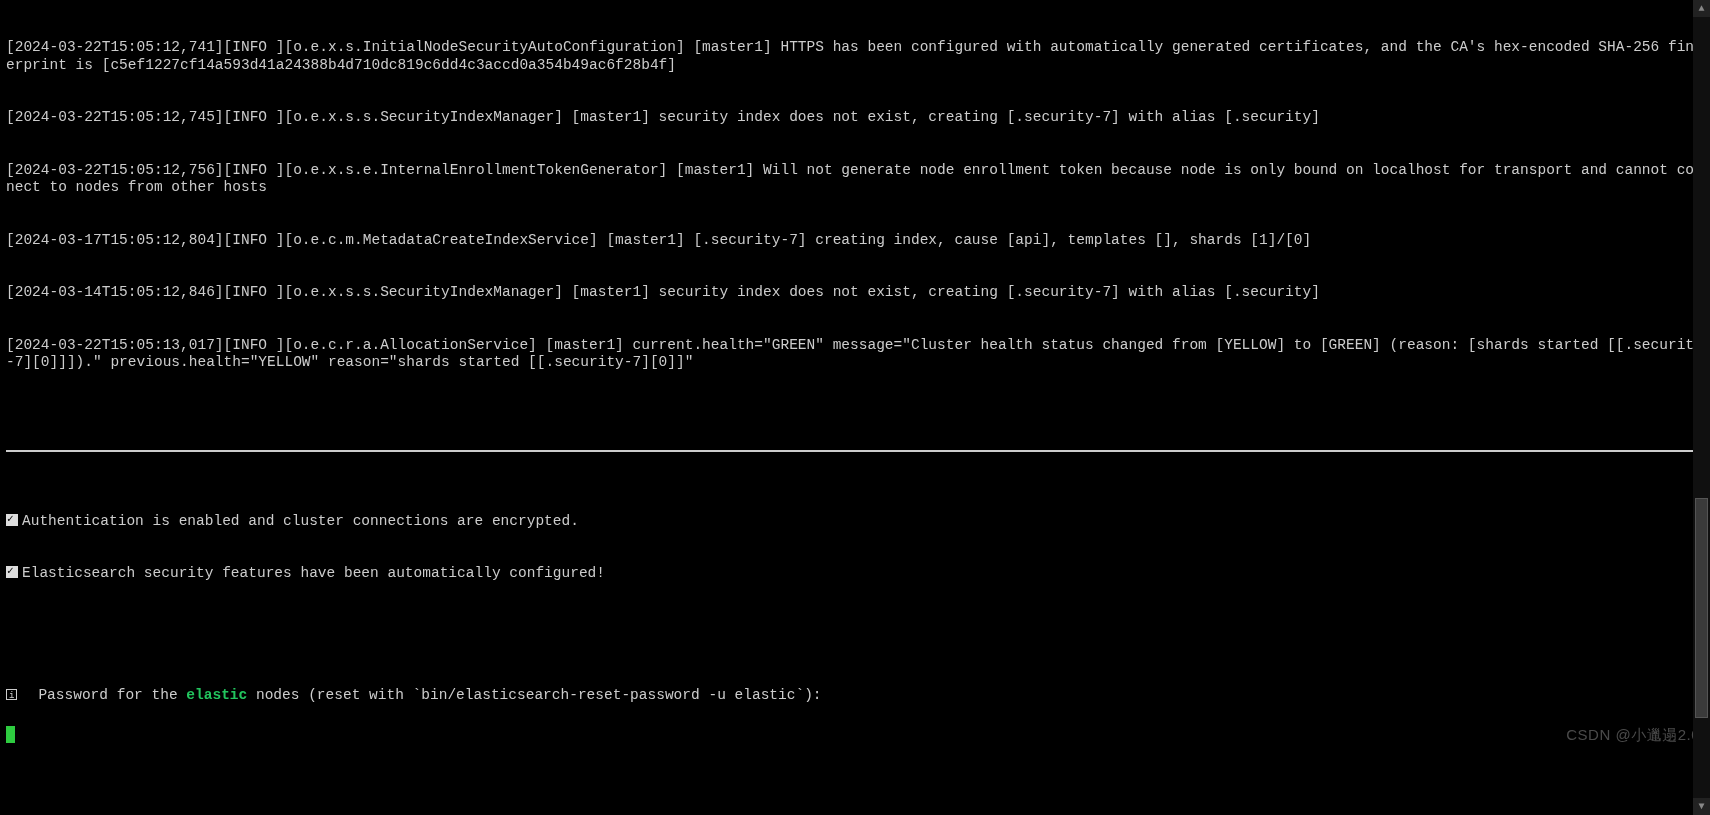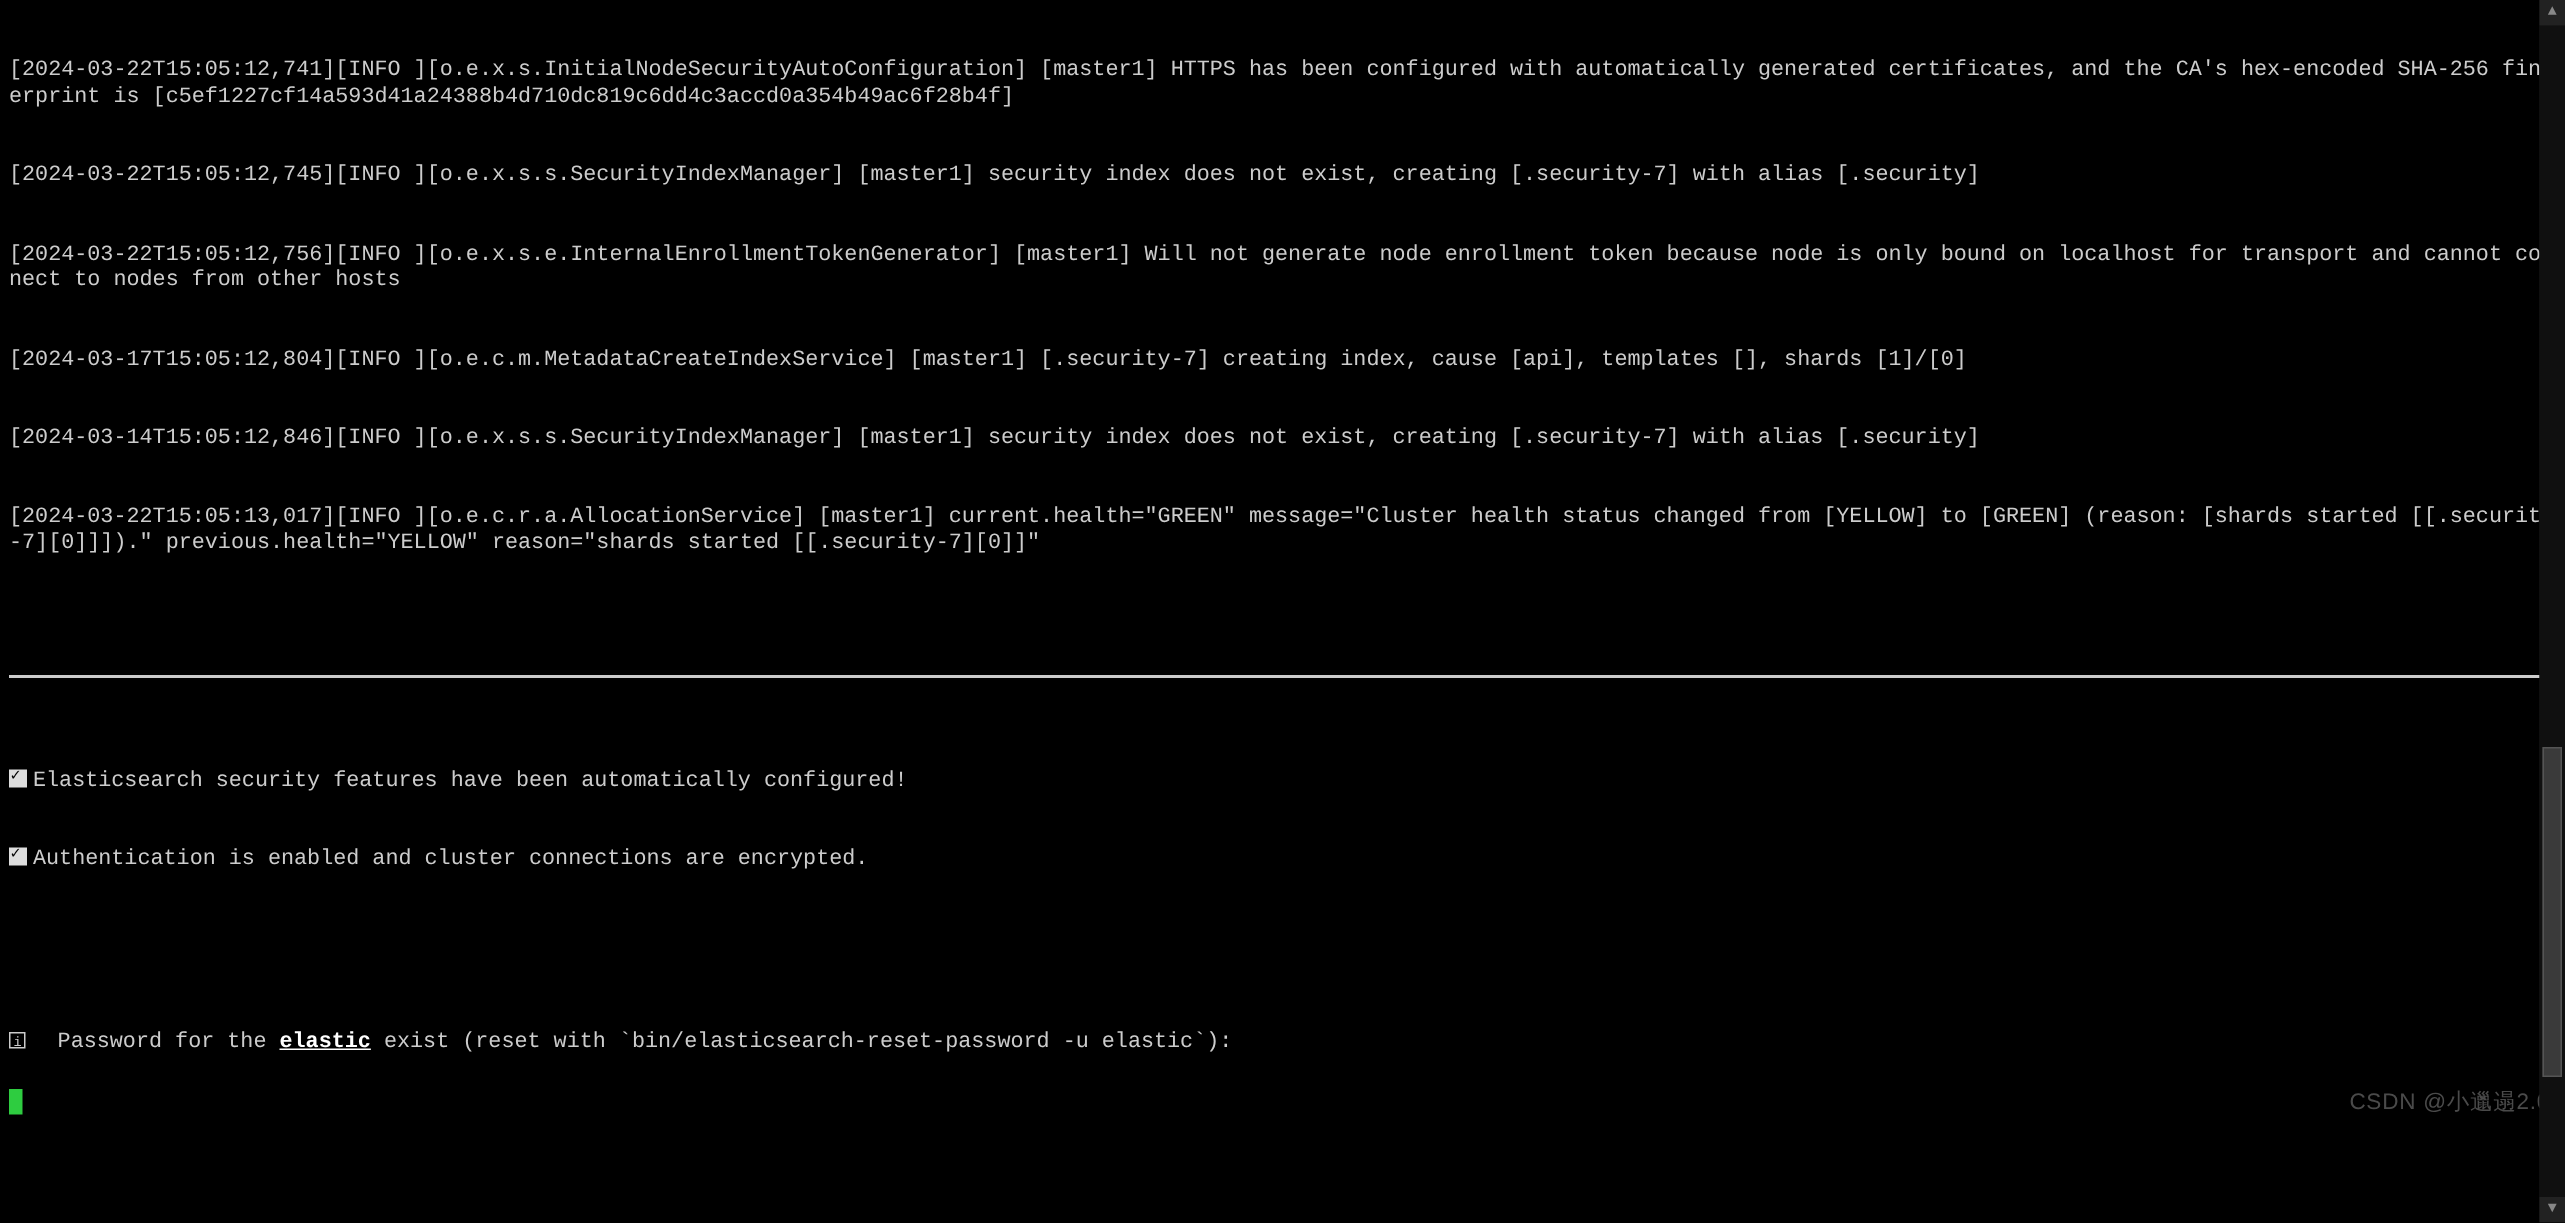--- a/index.html
+++ b/index.html
@@ -51,21 +51,21 @@
       top: -1px;
     }
     .boxicon::after{
       content:"i";
       color:#ccc;
       font-size:9px;
       position:absolute;
       top:-2px; left:2px;
     }
     .sec { margin-top: 17px; }
-    .bold { color: #ffffff; font-weight: bold; text-decoration: underline; }
+    .bold { color: #22c55e; font-weight: bold; }
     .bline { display:block; }
     .cursor {
       display:inline-block;
       width: 9px; height: 17px;
       background: #2ecc40;
       position: absolute;
       left: 6px;
       bottom: 72px;
     }
     .watermark {
@@ -95,25 +95,25 @@
 <div class="terminal">
   <span class="log-line">[2024-03-22T15:05:12,741][INFO ][o.e.x.s.InitialNodeSecurityAutoConfiguration] [master1] HTTPS has been configured with automatically generated certificates, and the CA's hex-encoded SHA-256 fingerprint is [c5ef1227cf14a593d41a24388b4d710dc819c6dd4c3accd0a354b49ac6f28b4f]</span>
   <span class="log-line">[2024-03-22T15:05:12,745][INFO ][o.e.x.s.s.SecurityIndexManager] [master1] security index does not exist, creating [.security-7] with alias [.security]</span>
   <span class="log-line">[2024-03-22T15:05:12,756][INFO ][o.e.x.s.e.InternalEnrollmentTokenGenerator] [master1] Will not generate node enrollment token because node is only bound on localhost for transport and cannot connect to nodes from other hosts</span>
   <span class="log-line">[2024-03-17T15:05:12,804][INFO ][o.e.c.m.MetadataCreateIndexService] [master1] [.security-7] creating index, cause [api], templates [], shards [1]/[0]</span>
   <span class="log-line">[2024-03-14T15:05:12,846][INFO ][o.e.x.s.s.SecurityIndexManager] [master1] security index does not exist, creating [.security-7] with alias [.security]</span>
   <span class="log-line">[2024-03-22T15:05:13,017][INFO ][o.e.c.r.a.AllocationService] [master1] current.health="GREEN" message="Cluster health status changed from [YELLOW] to [GREEN] (reason: [shards started [[.security-7][0]]])." previous.health="YELLOW" reason="shards started [[.security-7][0]]"</span>
 
   <hr class="divider">
 
+  <span class="bline"><span class="check"></span><span>Authentication is enabled and cluster connections are encrypted.</span></span>
   <span class="bline"><span class="check"></span><span>Elasticsearch security features have been automatically configured!</span></span>
-  <span class="bline"><span class="check"></span><span>Authentication is enabled and cluster connections are encrypted.</span></span>
 
   <div class="sec">
-    <span class="bline"><span class="boxicon"></span><span>  Password for the </span><span class="bold">elastic</span><span> exist (reset with `bin/elasticsearch-reset-password -u elastic`):</span></span>
+    <span class="bline"><span class="boxicon"></span><span>  Password for the </span><span class="bold">elastic</span><span> nodes (reset with `bin/elasticsearch-reset-password -u elastic`):</span></span>
   </div>
 
   
 
   
 
   
 
   
 </div>

